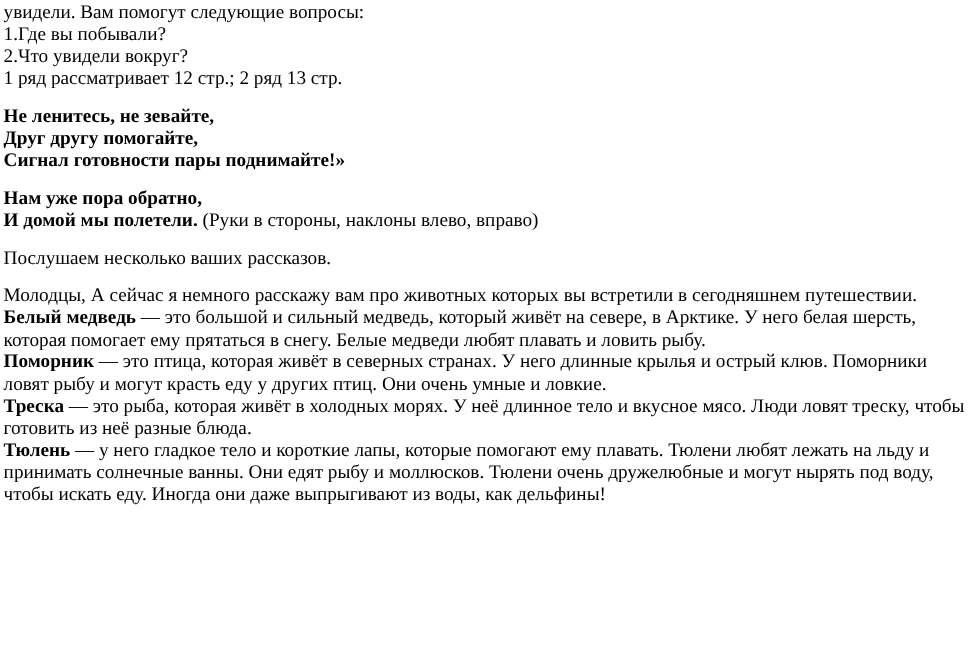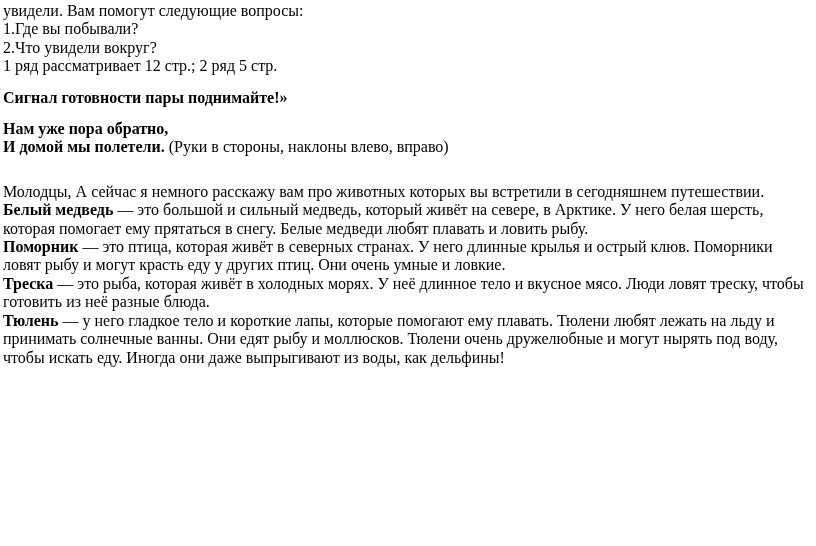--- a/index.html
+++ b/index.html
@@ -26,38 +26,41 @@
 </style>
 </head>
 <body>
 
 <div class="doc-page">
 
   <div class="block">
     <div class="line">увидели. Вам помогут следующие вопросы:</div>
     <div class="line">1.Где вы побывали?</div>
     <div class="line">2.Что увидели вокруг?</div>
-    <div class="line">1 ряд рассматривает 12 стр.; 2 ряд 5 стр.</div>
+    <div class="line">1 ряд рассматривает 12 стр.; 2 ряд 13 стр.</div>
   </div>
 
   <div class="spacer"></div>
 
   <div class="block">
+    <div class="line bold">Не ленитесь, не зевайте,</div>
+    <div class="line bold">Друг другу помогайте,</div>
     <div class="line bold">Сигнал готовности пары поднимайте!»</div>
   </div>
 
   <div class="spacer"></div>
 
   <div class="block">
     <div class="line bold">Нам уже пора обратно,</div>
     <div class="line"><span class="bold">И домой мы полетели.</span><span> (Руки в стороны, наклоны влево, вправо)</span></div>
   </div>
 
   <div class="spacer"></div>
 
+  <div class="line">Послушаем несколько ваших рассказов.</div>
 
   <div class="spacer"></div>
 
   <div class="block">
     <div class="line">Молодцы, А сейчас я немного расскажу вам про животных которых вы встретили в сегодняшнем путешествии.</div>
 
     <p class="para"><span class="bold">Белый медведь</span><span> — это большой и сильный медведь, который живёт на севере, в Арктике. У него белая шерсть, которая помогает ему прятаться в снегу. Белые медведи любят плавать и ловить рыбу.</span></p>
 
 
     <p class="para"><span class="bold">Поморник</span><span> — это птица, которая живёт в северных странах. У него длинные крылья и острый клюв. Поморники ловят рыбу и могут красть еду у других птиц. Они очень умные и ловкие.</span></p>

